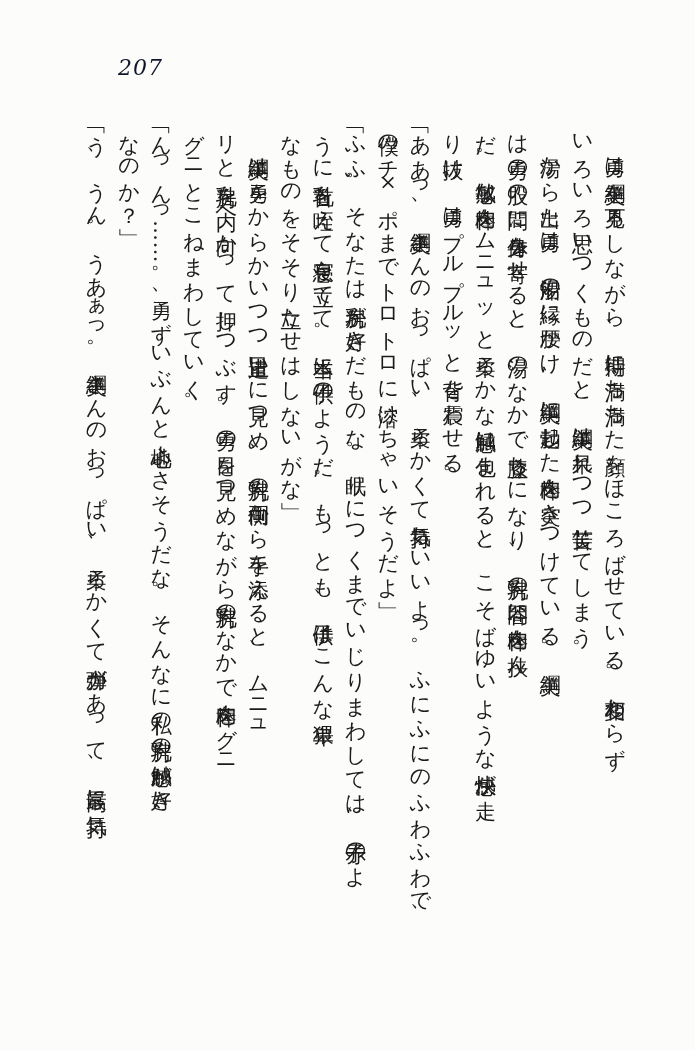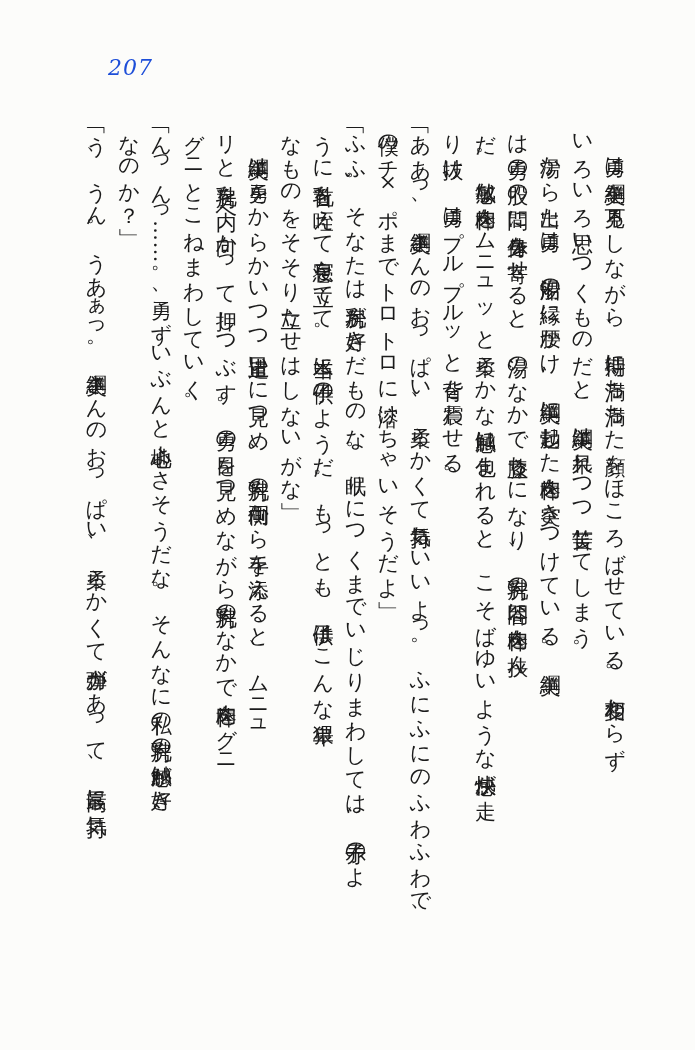--- a/index.html
+++ b/index.html
@@ -10,24 +10,24 @@
     width: 695px;
     height: 1050px;
     position: relative;
     background: #fcfcfa;
     overflow: hidden;
     font-family: "DejaVu Serif", "Liberation Serif", serif;
   }
   .page-number {
     position: absolute;
     top: 55px;
-    left: 108px;
+    left: 118px;
     font-size: 22px;
     font-style: italic;
-    color: #1d4ed8;
+    color: #0f172a;
     letter-spacing: 1px;
   }
   .text-block {
     position: absolute;
     top: 120px;
     right: 64px;
     height: 840px;
     writing-mode: vertical-rl;
     text-orientation: mixed;
     font-size: 21px;

